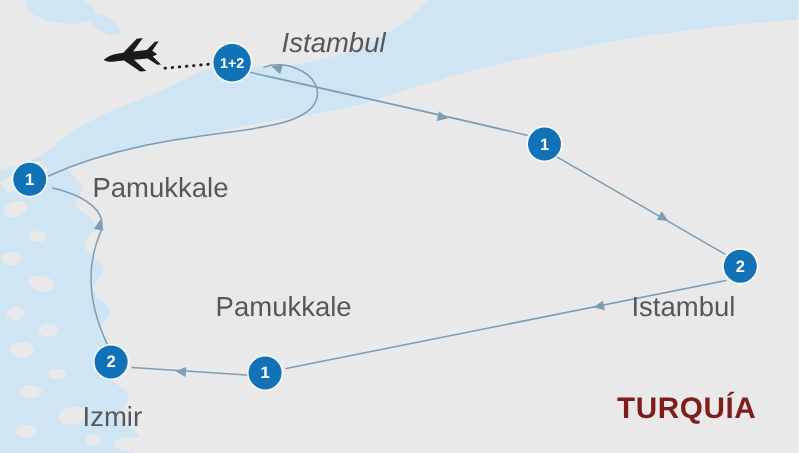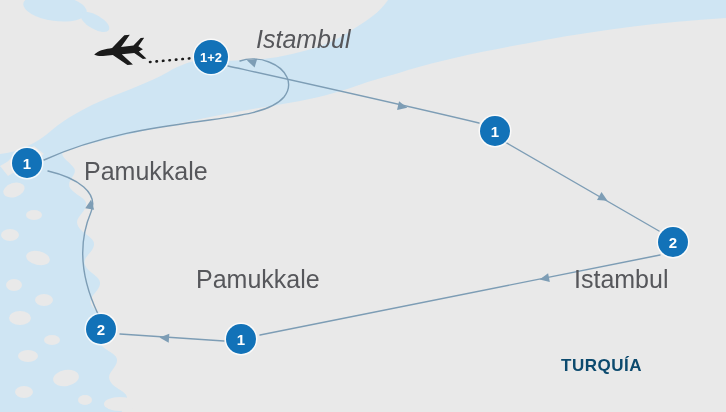--- a/index.html
+++ b/index.html
@@ -15,21 +15,21 @@
     display:flex;align-items:center;justify-content:center;
     font-weight:bold;
     box-shadow:0 0 0 1.5px rgba(255,255,255,.75);
     z-index:3;
   }
   .city-label{
     position:absolute;color:#56575b;font-size:25px;line-height:1.1;
     white-space:nowrap;z-index:2;
   }
   .country-label{
-    position:absolute;color:#0c4a6e;font-size:17px;font-weight:bold;
+    position:absolute;color:#7f1d1d;font-size:27px;font-weight:bold;
     letter-spacing:.5px;white-space:nowrap;z-index:2;
   }
 </style>
 </head>
 <body>
 
 <div class="stage">
 
   <svg width="726" height="412" viewBox="0 0 726 412">
 
@@ -125,17 +125,18 @@
   <div class="badge" style="left:211px;top:57px;width:34px;height:34px;font-size:13px;">1+2</div>
   <div class="badge" style="left:495px;top:131px;width:30px;height:30px;font-size:15px;">1</div>
   <div class="badge" style="left:673px;top:242px;width:30px;height:30px;font-size:15px;">2</div>
   <div class="badge" style="left:241px;top:339px;width:30px;height:30px;font-size:15px;">1</div>
   <div class="badge" style="left:101px;top:329px;width:30px;height:30px;font-size:15px;">2</div>
   <div class="badge" style="left:27px;top:163px;width:30px;height:30px;font-size:15px;">1</div>
 
   <div class="city-label" style="left:256px;top:26px;font-style:italic;">Istambul</div>
   <div class="city-label" style="left:574px;top:266px;">Istambul</div>
   <div class="city-label" style="left:196px;top:266px;">Pamukkale</div>
+  <div class="city-label" style="left:75px;top:366px;">Izmir</div>
   <div class="city-label" style="left:84px;top:158px;">Pamukkale</div>
 
   <div class="country-label" style="left:561px;top:356px;">TURQUÍA</div>
 
 </div>
 
 </body></html>

